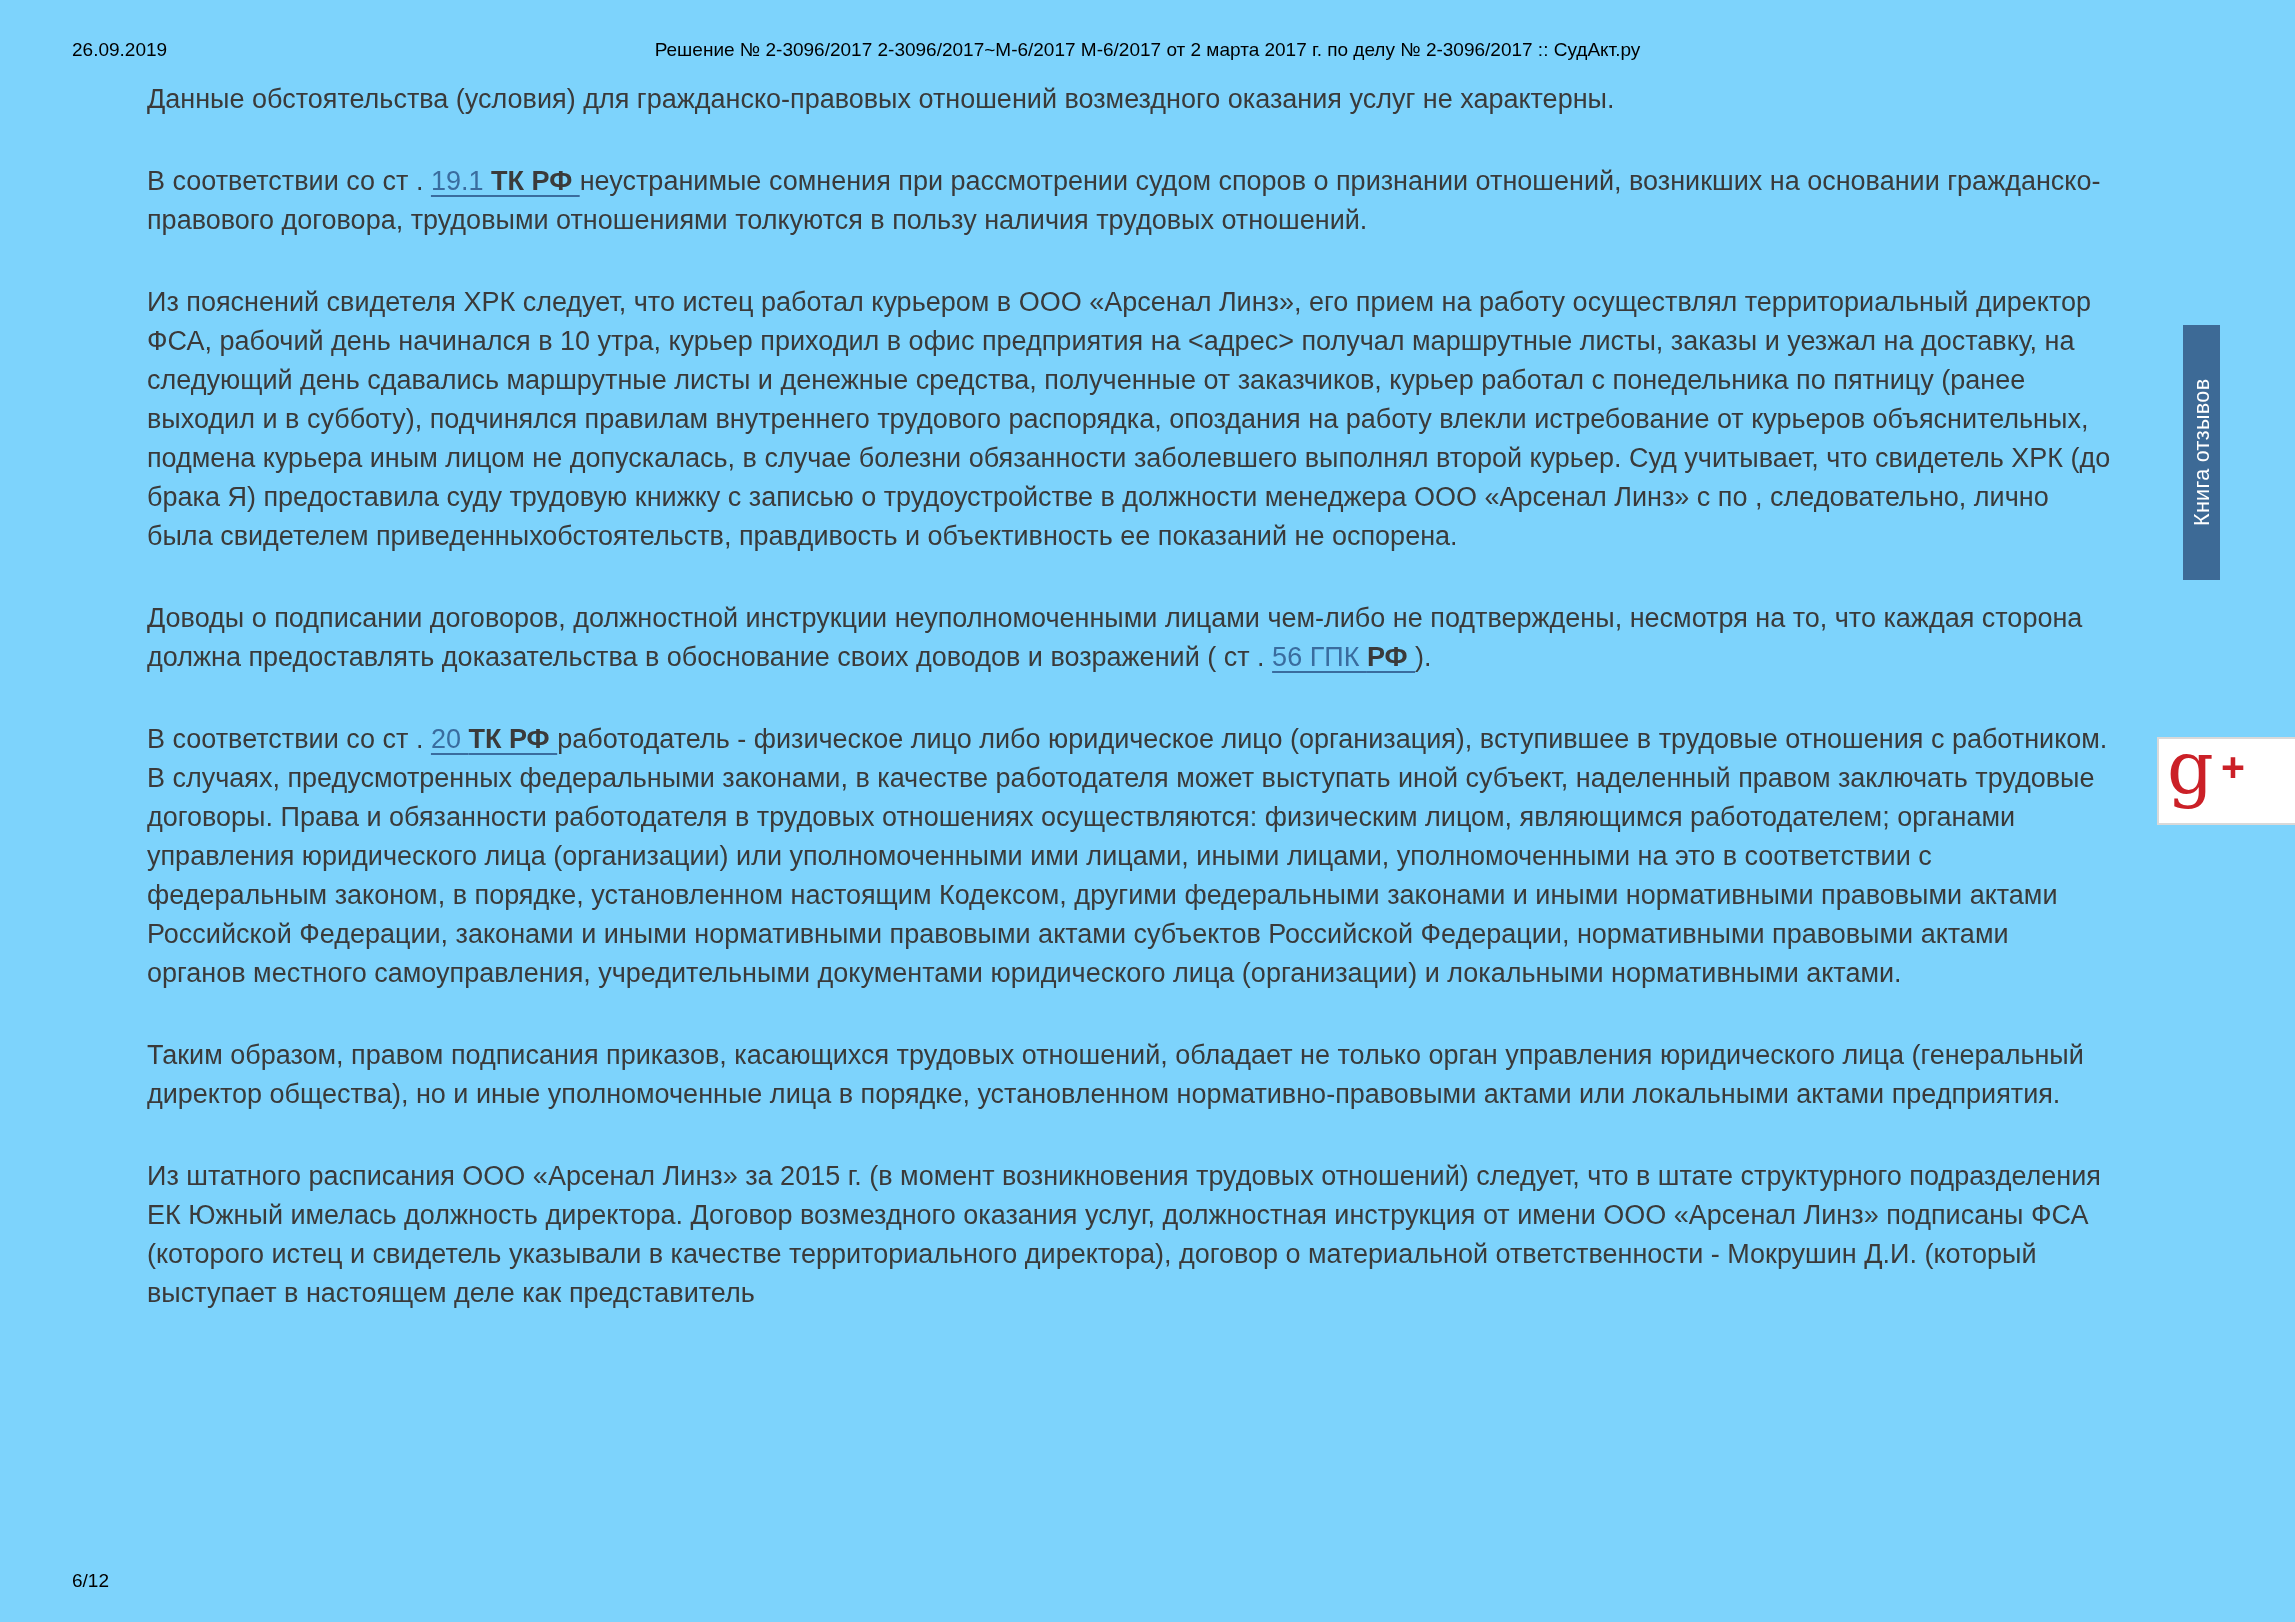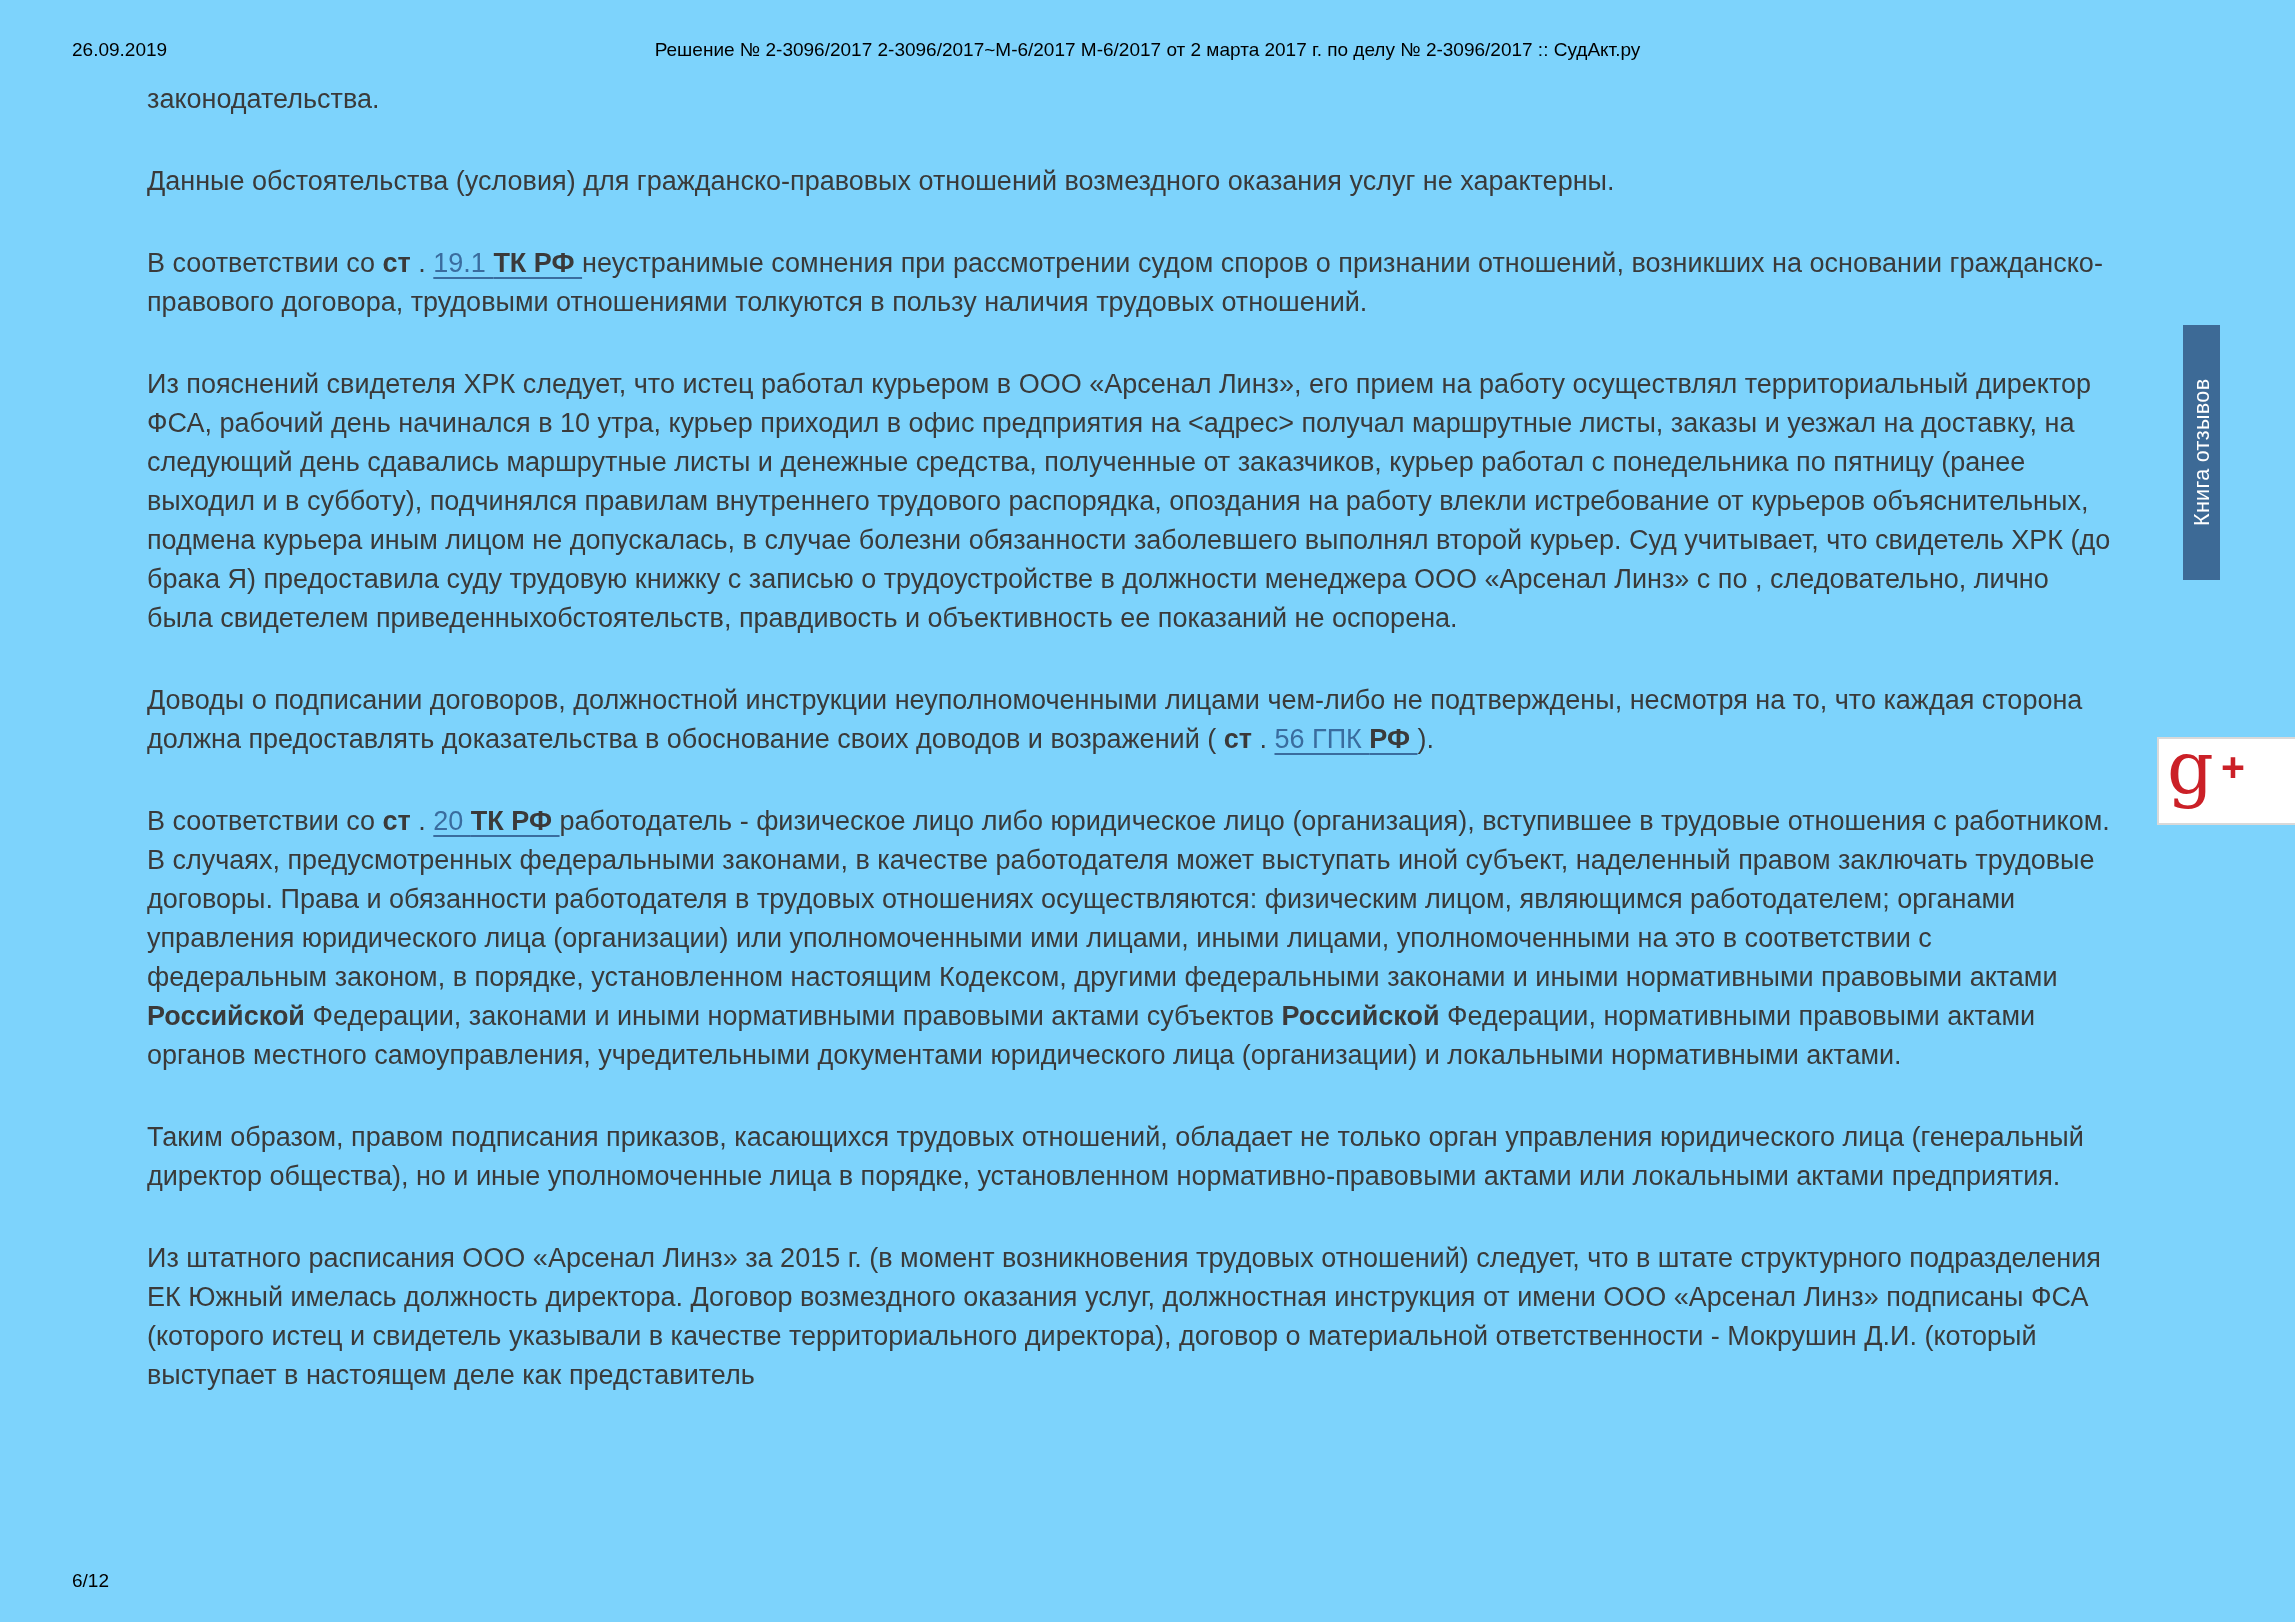--- a/index.html
+++ b/index.html
@@ -20,21 +20,21 @@
   .print-title{
     position:absolute;left:0;top:39px;width:100%;
     text-align:center;font-size:19px;color:#000;white-space:nowrap;
   }
   
   .content{
     position:absolute;left:147px;top:80px;width:1966px;
     font-size:27px;line-height:39px;color:#3a3a3a;
   }
   .para{margin:0 0 43px 0;}
-  .bold{font-weight:bold;}
+  .bold{font-weight:normal;}
   .doc-link{
     color:var(--link-blue,#3a6c9e);
     text-decoration:underline;
     text-decoration-color:var(--link-blue,#3a6c9e);
     text-decoration-thickness:2px;
     text-underline-offset:4.6px;
     cursor:pointer;
   }
   .link-plain{color:var(--link-blue,#3a6c9e);}
   .link-bold{font-weight:bold;color:#3a3a3a;}
@@ -84,21 +84,20 @@
 <body>
 
 <div class="page" style="--link-blue: #3a6c9e; --tab-blue: #3d6a96; --gplus-red: #cb2027;">
 
   <div class="print-header">
     <div class="print-date">26.09.2019</div>
     <div class="print-title">Решение № 2-3096/2017 2-3096/2017~М-6/2017 М-6/2017 от 2 марта 2017 г. по делу № 2-3096/2017 :: СудАкт.ру</div>
   </div>
 
   <div class="content">
-      <p class="para"><span>законодательства.</span></p>
       <p class="para"><span>Данные обстоятельства (условия) для гражданско-правовых отношений возмездного оказания услуг не характерны.</span></p>
       <p class="para"><span>В соответствии со </span><span class="bold">ст</span><span> . </span><a class="doc-link"><span class="link-plain">19.1 </span><span class="link-bold">ТК РФ </span></a><span>неустранимые сомнения при рассмотрении судом споров о признании отношений, возникших на основании гражданско-правового договора, трудовыми отношениями толкуются в пользу наличия трудовых отношений.</span></p>
       <p class="para"><span>Из пояснений свидетеля ХРК следует, что истец работал курьером в ООО «Арсенал Линз», его прием на работу осуществлял территориальный директор ФСА, рабочий день начинался в 10 утра, курьер приходил в офис предприятия на &lt;адрес&gt; получал маршрутные листы, заказы и уезжал на доставку, на следующий день сдавались маршрутные листы и денежные средства, полученные от заказчиков, курьер работал с понедельника по пятницу (ранее выходил и в субботу), подчинялся правилам внутреннего трудового распорядка, опоздания на работу влекли истребование от курьеров объяснительных, подмена курьера иным лицом не допускалась, в случае болезни обязанности заболевшего выполнял второй курьер. Суд учитывает, что свидетель ХРК (до брака Я) предоставила суду трудовую книжку с записью о трудоустройстве в должности менеджера ООО «Арсенал Линз» с по , следовательно, лично была свидетелем приведенныхобстоятельств, правдивость и объективность ее показаний не оспорена.</span></p>
       <p class="para"><span>Доводы о подписании договоров, должностной инструкции неуполномоченными лицами чем-либо не подтверждены, несмотря на то, что каждая сторона должна предоставлять доказательства в обоснование своих доводов и возражений ( </span><span class="bold">ст</span><span> . </span><a class="doc-link"><span class="link-plain">56 ГПК </span><span class="link-bold">РФ </span></a><span>).</span></p>
       <p class="para"><span>В соответствии со </span><span class="bold">ст</span><span> . </span><a class="doc-link"><span class="link-plain">20 </span><span class="link-bold">ТК РФ </span></a><span>работодатель - физическое лицо либо юридическое лицо (организация), вступившее в трудовые отношения с работником. В случаях, предусмотренных федеральными законами, в качестве работодателя может выступать иной субъект, наделенный правом заключать трудовые договоры. Права и обязанности работодателя в трудовых отношениях осуществляются: физическим лицом, являющимся работодателем; органами управления юридического лица (организации) или уполномоченными ими лицами, иными лицами, уполномоченными на это в соответствии с федеральным законом, в порядке, установленном настоящим Кодексом, другими федеральными законами и иными нормативными правовыми актами </span><span class="bold">Российской</span><span> Федерации, законами и иными нормативными правовыми актами субъектов </span><span class="bold">Российской</span><span> Федерации, нормативными правовыми актами органов местного самоуправления, учредительными документами юридического лица (организации) и локальными нормативными актами.</span></p>
       <p class="para"><span>Таким образом, правом подписания приказов, касающихся трудовых отношений, обладает не только орган управления юридического лица (генеральный директор общества), но и иные уполномоченные лица в порядке, установленном нормативно-правовыми актами или локальными актами предприятия.</span></p>
       <p class="para"><span>Из штатного расписания ООО «Арсенал Линз» за 2015 г. (в момент возникновения трудовых отношений) следует, что в штате структурного подразделения ЕК Южный имелась должность директора. Договор возмездного оказания услуг, должностная инструкция от имени ООО «Арсенал Линз» подписаны ФСА (которого истец и свидетель указывали в качестве территориального директора), договор о материальной ответственности - Мокрушин Д.И. (который выступает в настоящем деле как представитель</span></p>
     </div>
 
   <div class="feedback-tab">

